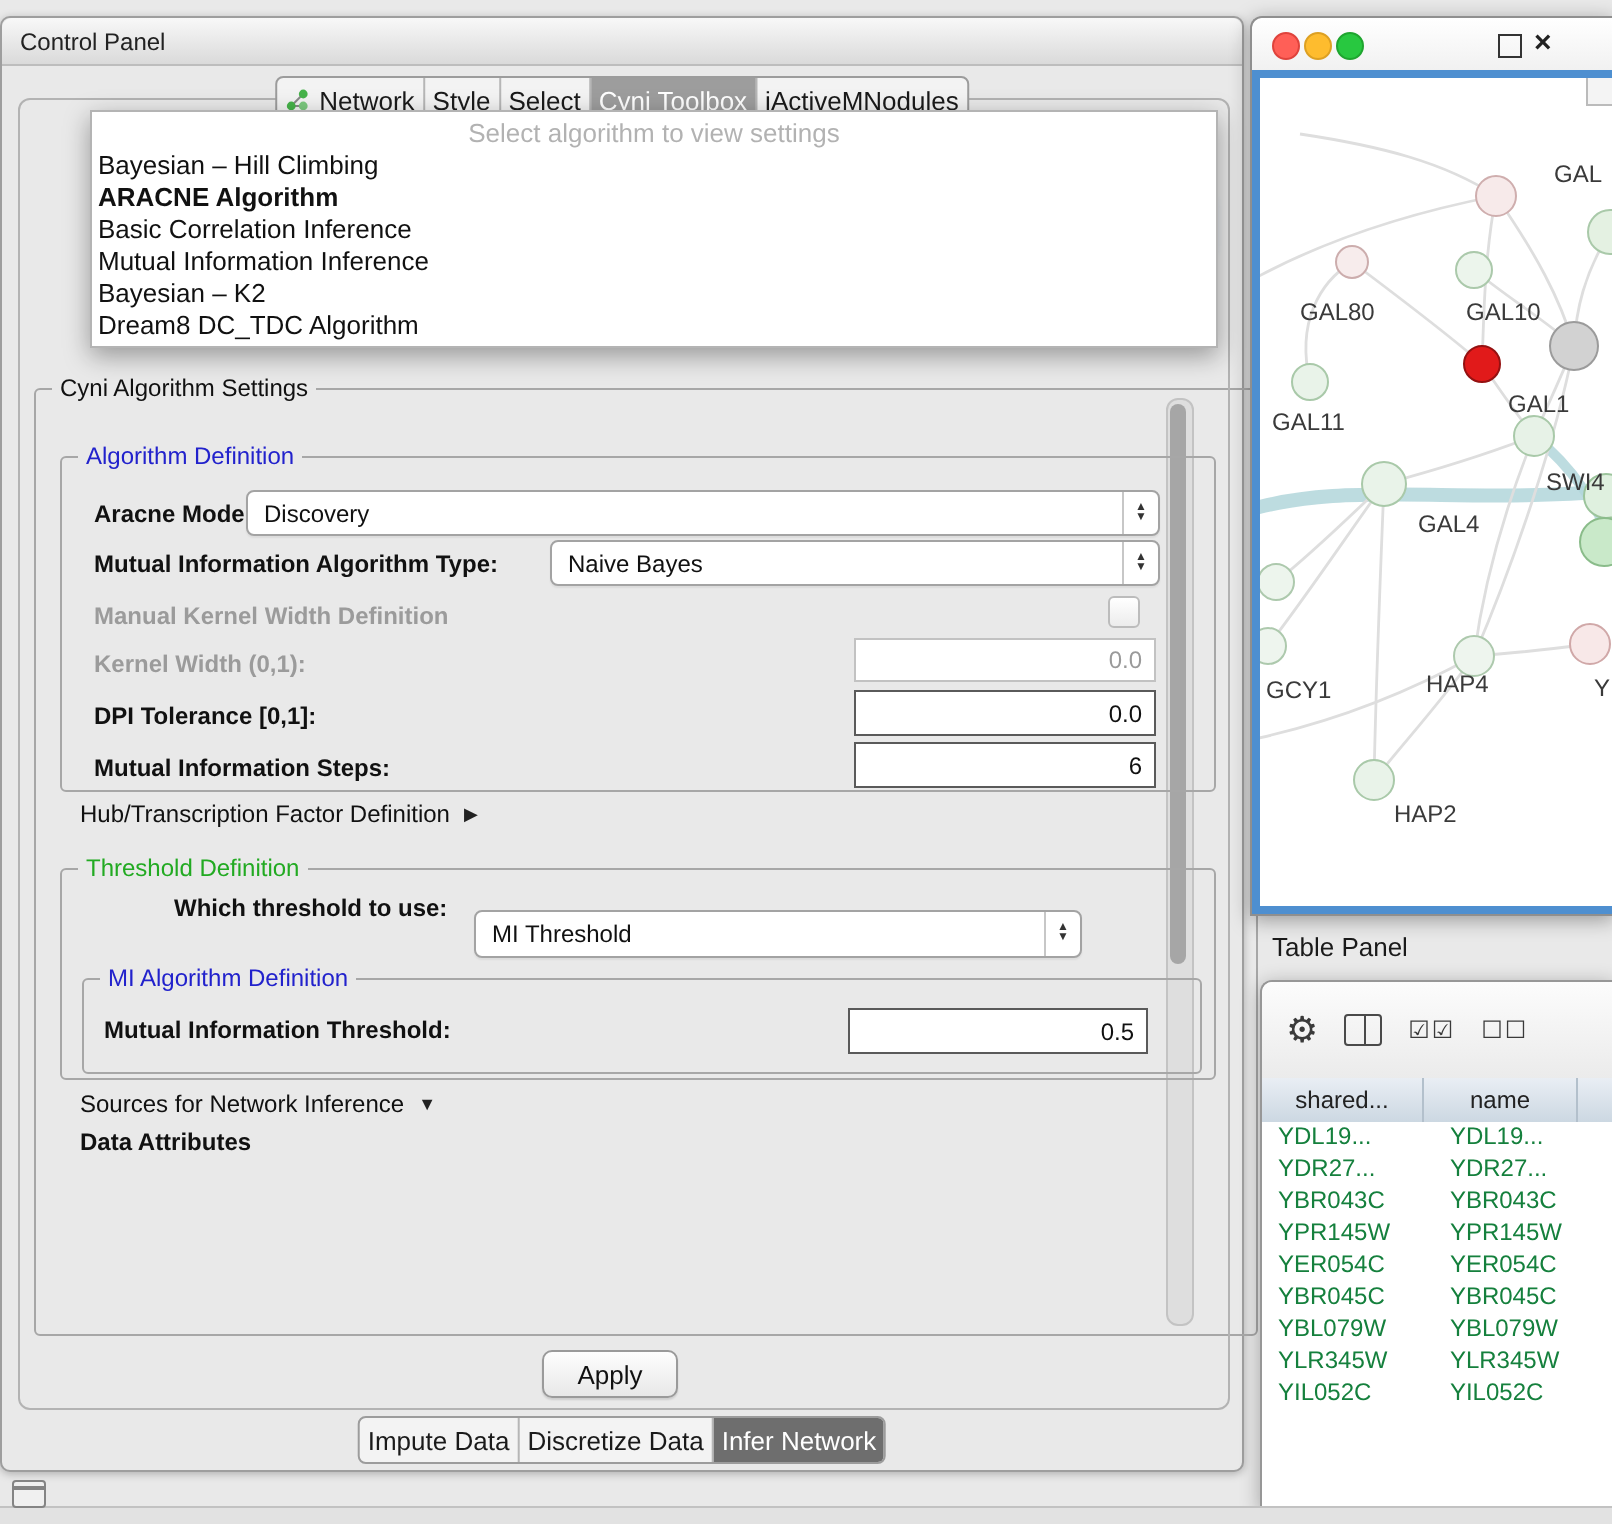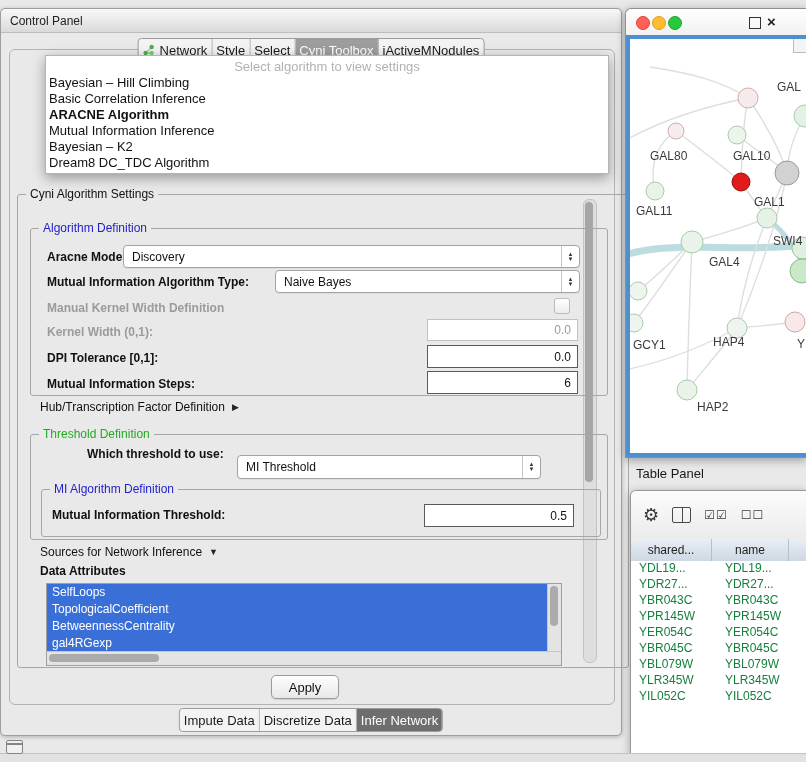--- a/index.html
+++ b/index.html
@@ -229,34 +229,20 @@
         </div>
       </div>
     </div>
 
     <div style="position:absolute;left:22px;top:350px;display:flex;align-items:center;gap:7px;">
       <span style="font-size:12px;color:#111;">Sources for Network Inference</span>
       <span class="tri">▼</span>
     </div>
     <span class="lbl" style="left:22px;top:369px;">Data Attributes</span>
 
-    <div id="attr-list">
-      <div id="attr-rows">
-          <div class="attr-item">SelfLoops</div>
-          <div class="attr-item">TopologicalCoefficient</div>
-          <div class="attr-item">BetweennessCentrality</div>
-          <div class="attr-item">gal4RGexp</div>
-        </div>
-      <div id="attr-vscroll">
-          <div class="thumb"></div>
-        </div>
-      <div id="attr-hscroll">
-          <div class="thumb"></div>
-        </div>
-    </div>
   </div>
 
   <div id="apply-btn">
     <span>Apply</span>
   </div>
 
   <div id="bottom-tabs" class="tabstrip">
     <div class="tab">
         <span>Impute Data</span>
       </div>
@@ -266,22 +252,22 @@
     <div class="tab selected-dark">
         <span>Infer Network</span>
       </div>
   </div>
 </div>
 
 <div id="combo-focus-remnant"></div>
 <div id="algo-popup">
   <div class="ph">Select algorithm to view settings</div>
   <div class="item">Bayesian – Hill Climbing</div>
+  <div class="item bold">ARACNE Algorithm</div>
   <div class="item">Basic Correlation Inference</div>
-  <div class="item bold">ARACNE Algorithm</div>
   <div class="item">Mutual Information Inference</div>
   <div class="item">Bayesian – K2</div>
   <div class="item">Dream8 DC_TDC Algorithm</div>
 </div>
 
 <div id="network-window">
   <div id="nw-titlebar">
     <span class="tlight" id="tl-close"></span>
     <span class="tlight" id="tl-min"></span>
     <span class="tlight" id="tl-zoom"></span>

